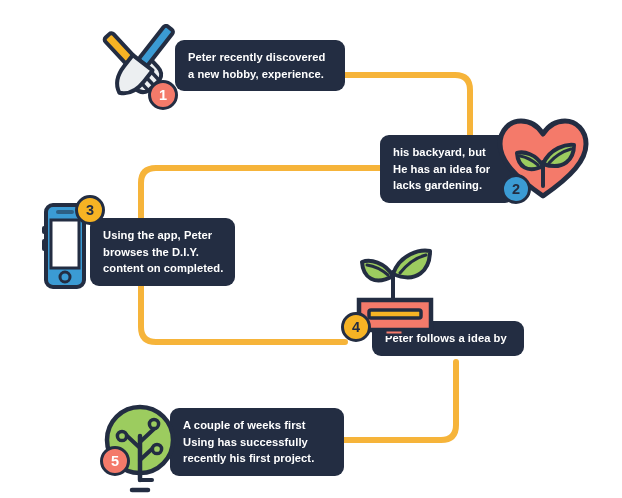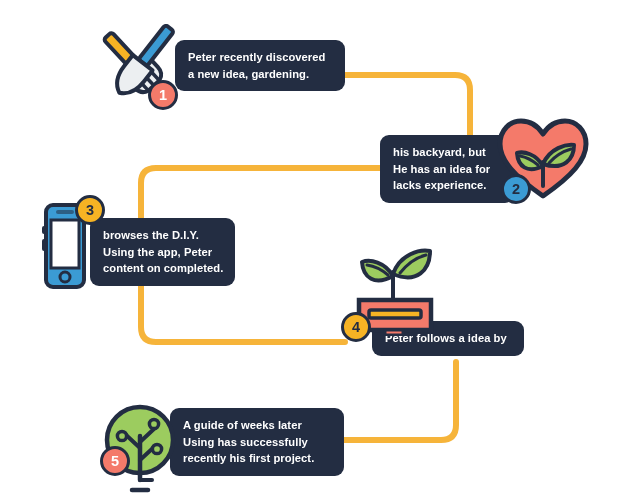--- a/index.html
+++ b/index.html
@@ -94,21 +94,21 @@
       </g>
 
       <g transform="rotate(38 44 43)">
         <rect x="38" y="-6" width="11" height="44" rx="3" fill="#3b9bd4" stroke="#232d42" stroke-width="4"></rect>
 
         <path d="M 31 38 L 56 38 L 56 52 Q 56 70 43.5 76 Q 31 70 31 52 Z" fill="#eceff1" stroke="#232d42" stroke-width="4" stroke-linejoin="round"></path>
       </g>
     </svg>
     <div class="bubble" style="left:175px; top:40px; width:170px;">
       <span class="line">Peter recently discovered</span>
-      <span class="line">a new idea, gardening.</span>
+      <span class="line">a new hobby, experience.</span>
     </div>
     <div class="badge badge-coral" style="left:148px; top:80px;">
       <span>1</span>
     </div>
   </div>
 
   <div class="step">
 
     <svg class="icon-art" style="left:494px; top:114px;" width="98" height="88" viewBox="0 0 98 88">
       <path d="M 49 82 C 20 62 6 46 6 30 C 6 16 16 7 27 7 C 36 7 44 12 49 20
@@ -118,40 +118,40 @@
 
       <path d="M 49 50 C 56 34 72 30 80 31 C 80 45 70 57 49 50 Z" fill="#9ccc5f" stroke="#232d42" stroke-width="4" stroke-linejoin="round"></path>
       <path d="M 55 49 C 62 41 70 37 77 35" stroke="#232d42" stroke-width="3" fill="none" stroke-linecap="round"></path>
 
       <path d="M 49 52 C 42 40 30 37 23 39 C 24 52 33 60 49 52 Z" fill="#9ccc5f" stroke="#232d42" stroke-width="4" stroke-linejoin="round"></path>
       <path d="M 44 51 C 38 46 32 43 26 42" stroke="#232d42" stroke-width="3" fill="none" stroke-linecap="round"></path>
     </svg>
     <div class="bubble" style="left:380px; top:135px; width:134px;">
       <span class="line">his backyard, but</span>
       <span class="line">He has an idea for</span>
-      <span class="line">lacks experience.</span>
+      <span class="line">lacks gardening.</span>
     </div>
     <div class="badge badge-blue" style="left:501px; top:174px;">
       <span>2</span>
     </div>
   </div>
 
   <div class="step">
 
     <svg class="icon-art" style="left:40px; top:202px;" width="48" height="88" viewBox="0 0 48 88">
       <rect x="6" y="3" width="38" height="82" rx="7" fill="#3b9bd4" stroke="#232d42" stroke-width="4"></rect>
       <rect x="11" y="18" width="28" height="48" fill="#ffffff" stroke="#232d42" stroke-width="3"></rect>
       <rect x="16" y="8" width="18" height="4" rx="2" fill="#232d42" opacity="0.55"></rect>
       <circle cx="25" cy="75" r="5" fill="#3b9bd4" stroke="#232d42" stroke-width="3"></circle>
       <rect x="2" y="24" width="4" height="8" rx="2" fill="#232d42"></rect>
       <rect x="2" y="37" width="4" height="12" rx="2" fill="#232d42"></rect>
     </svg>
     <div class="bubble" style="left:90px; top:218px; width:145px;">
+      <span class="line">Using the app, Peter</span>
       <span class="line">browses the D.I.Y.</span>
-      <span class="line">Using the app, Peter</span>
       <span class="line">content on completed.</span>
     </div>
     <div class="badge badge-amber" style="left:75px; top:195px;">
       <span>3</span>
     </div>
   </div>
 
   <div class="step">
 
     <svg class="icon-art" style="left:355px; top:240px;" width="92" height="96" viewBox="0 0 92 96">
@@ -188,21 +188,21 @@
       <path d="M 44 58 L 57 46" stroke="#232d42" stroke-width="4" stroke-linecap="round" fill="none"></path>
 
       <circle cx="26" cy="34" r="4.6" fill="#9ccc5f" stroke="#232d42" stroke-width="3.5"></circle>
       <circle cx="58" cy="22" r="4.6" fill="#9ccc5f" stroke="#232d42" stroke-width="3.5"></circle>
       <circle cx="61" cy="47" r="4.6" fill="#9ccc5f" stroke="#232d42" stroke-width="3.5"></circle>
 
       <line x1="44" y1="78" x2="56" y2="78" stroke="#232d42" stroke-width="4" stroke-linecap="round"></line>
       <path d="M 36 88 L 52 88" stroke="#232d42" stroke-width="4.5" stroke-linecap="round"></path>
     </svg>
     <div class="bubble" style="left:170px; top:408px; width:174px;">
-      <span class="line">A guide of weeks later</span>
+      <span class="line">A couple of weeks first</span>
       <span class="line">Using has successfully</span>
       <span class="line">recently his first project.</span>
     </div>
     <div class="badge badge-coral" style="left:100px; top:446px;">
       <span>5</span>
     </div>
   </div>
 
 </div>
 

